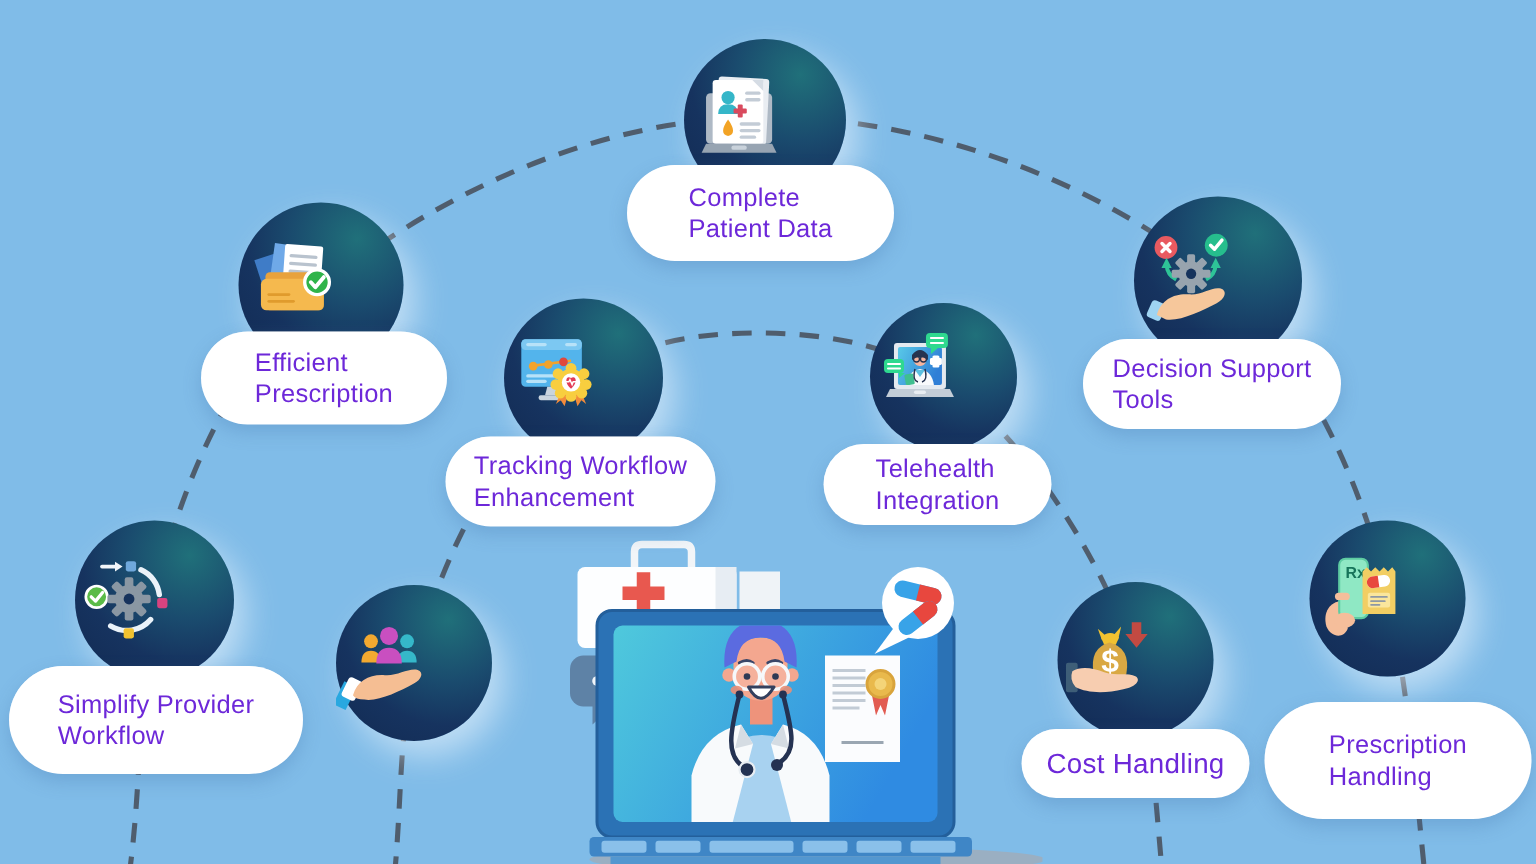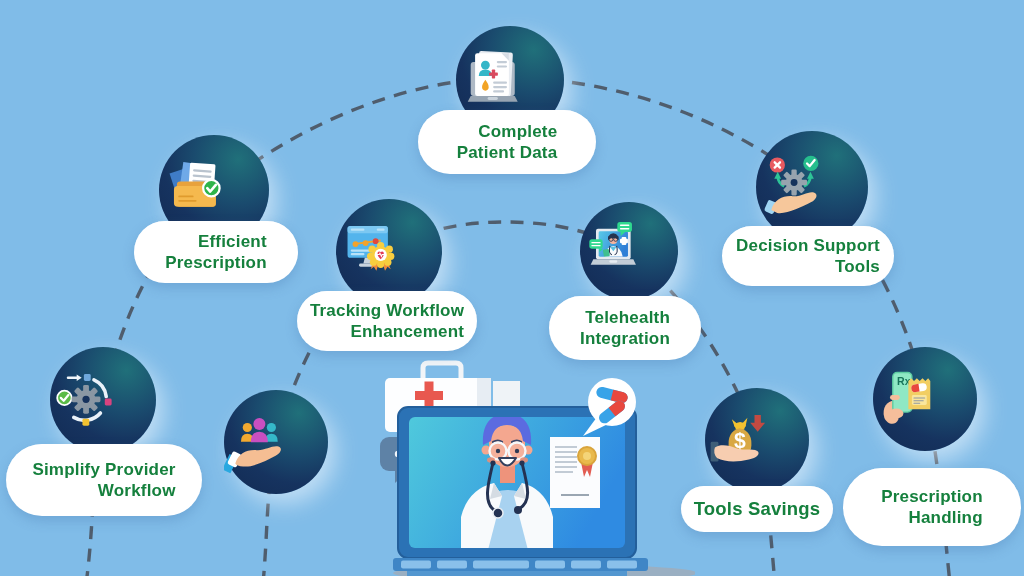--- a/index.html
+++ b/index.html
@@ -6,22 +6,22 @@
   .stage{position:relative;width:1024px;height:576px;overflow:hidden;
     background:#80BCE8;font-family:"Liberation Sans","DejaVu Sans",sans-serif;}
   .arcs{position:absolute;left:0;top:0;z-index:1;}
   .center-art{position:absolute;left:365px;top:355px;z-index:2;}
   .node-circle{position:absolute;border-radius:50%;z-index:3;
     background:radial-gradient(circle at 72% 22%, #20707A 0%, #1A4B6E 38%, #16335F 64%, #122A52 100%);
     box-shadow:8px 10px 22px rgba(244,250,255,.55);
     display:flex;align-items:center;justify-content:flex-start;}
   .node-circle svg{width:68%;height:68%;}
   .pill{position:absolute;z-index:4;background:#FFFFFF;border-radius:40px;
-    display:flex;align-items:center;justify-content:center;text-align:right;
-    color:#15803d;font-weight:700;font-size:17px;line-height:1.24;
+    display:flex;align-items:center;justify-content:center;text-align:left;
+    color:#6d28d9;font-weight:400;font-size:17px;line-height:1.24;
     white-space:pre-line;letter-spacing:.2px;
     box-shadow:0 5px 12px rgba(70,120,175,.30), 0 1px 0 rgba(255,255,255,.6) inset;}
   .pill.big{font-size:18.5px;}
 </style>
 </head>
 <body>
 
 <div class="stage">
 
   <svg class="arcs" width="1024" height="576">
@@ -268,21 +268,21 @@
       <g>
         <rect x="14" y="32" width="20" height="14" rx="4" fill="#2FD98F"></rect>
         <path d="M29,46 L29,51 L35,46 Z" fill="#2FD98F"></path>
         <g stroke="#FFFFFF" stroke-width="2" stroke-linecap="round">
           <line x1="18" y1="37" x2="30" y2="37"></line>
             <line x1="18" y1="41.5" x2="30" y2="41.5"></line>
         </g>
       </g>
     </svg>
   </div>
-  <div class="pill" style="left:549px;top:296px;width:152px;height:64px;">Telehealth
+  <div class="pill" style="left:549px;top:296px;width:152px;height:54px;">Telehealth
 Integration</div>
 
   <div class="node-circle" style="left:756px;top:131px;width:112px;height:112px;">
     <svg viewBox="0 0 100 100">
       <circle cx="28" cy="21" r="10" fill="#E85A60"></circle>
       <g stroke="#FFFFFF" stroke-width="3" stroke-linecap="round">
         <line x1="24.5" y1="17.5" x2="31.5" y2="24.5"></line>
           <line x1="31.5" y1="17.5" x2="24.5" y2="24.5"></line>
       </g>
       <circle cx="72" cy="19" r="10" fill="#26BE8D"></circle>
@@ -359,21 +359,21 @@
       <polygon points="70,14 79,14 79,25 85,25 74.5,38 64,25 70,25" fill="#C24A42"></polygon>
       <path d="M38,20 L46,27 L42,31 Z" fill="#F2C230"></path>
       <path d="M60,18 L52,27 L57,31 Z" fill="#F2C230"></path>
       <path d="M41,28 Q50,20 58,28 L55,35 L44,35 Z" fill="#F2C230"></path>
       <path d="M34,62 Q30,38 49,33 Q69,38 65,62 Q61,72 49.5,72 Q38,72 34,62 Z" fill="#D9A843"></path>
       <text x="49.5" y="61" text-anchor="middle" font-size="30" font-weight="bold" fill="#FFFFFF" font-family="Liberation Sans, DejaVu Sans, sans-serif">$</text>
       <rect x="8" y="52" width="11" height="28" rx="2" fill="#3E5E78"></rect>
       <path d="M14,60 C22,55 34,57 44,61 C56,65 66,61 74,65 C79,69 73,75 62,77 C46,81 28,81 17,75 Q11,68 14,60 Z" fill="#F7CDB0"></path>
     </svg>
   </div>
-  <div class="pill big" style="left:681px;top:486px;width:152px;height:46px;">Tools Savings</div>
+  <div class="pill big" style="left:681px;top:486px;width:152px;height:46px;">Cost Handling</div>
 
   <div class="node-circle" style="left:873px;top:347px;width:104px;height:104px;">
     <svg viewBox="0 0 100 100">
       <path d="M16,76 C12,62 20,52 30,52 L36,58 L36,78 C32,88 20,86 16,76 Z" fill="#F5BE9B"></path>
       <rect x="28" y="12" width="27" height="56" rx="6" fill="#8FE8C4" stroke="#5ECCA2" stroke-width="2"></rect>
       <text x="34" y="30" font-size="15" font-weight="bold" fill="#17745A" font-family="Liberation Sans, DejaVu Sans, sans-serif">Rx</text>
       <polygon points="50,24 54,20 58,24 62,20 66,24 70,20 74,24 78,20 81,24 81,64 50,64" fill="#F2CE63"></polygon>
       <g transform="rotate(-8 65 33)">
         <rect x="54" y="28" width="22" height="11" rx="5.5" fill="#FFFFFF"></rect>
         <path d="M65,28 h-5.5 a5.5,5.5 0 0 0 0,11 h5.5 Z" fill="#E8473E"></path>

